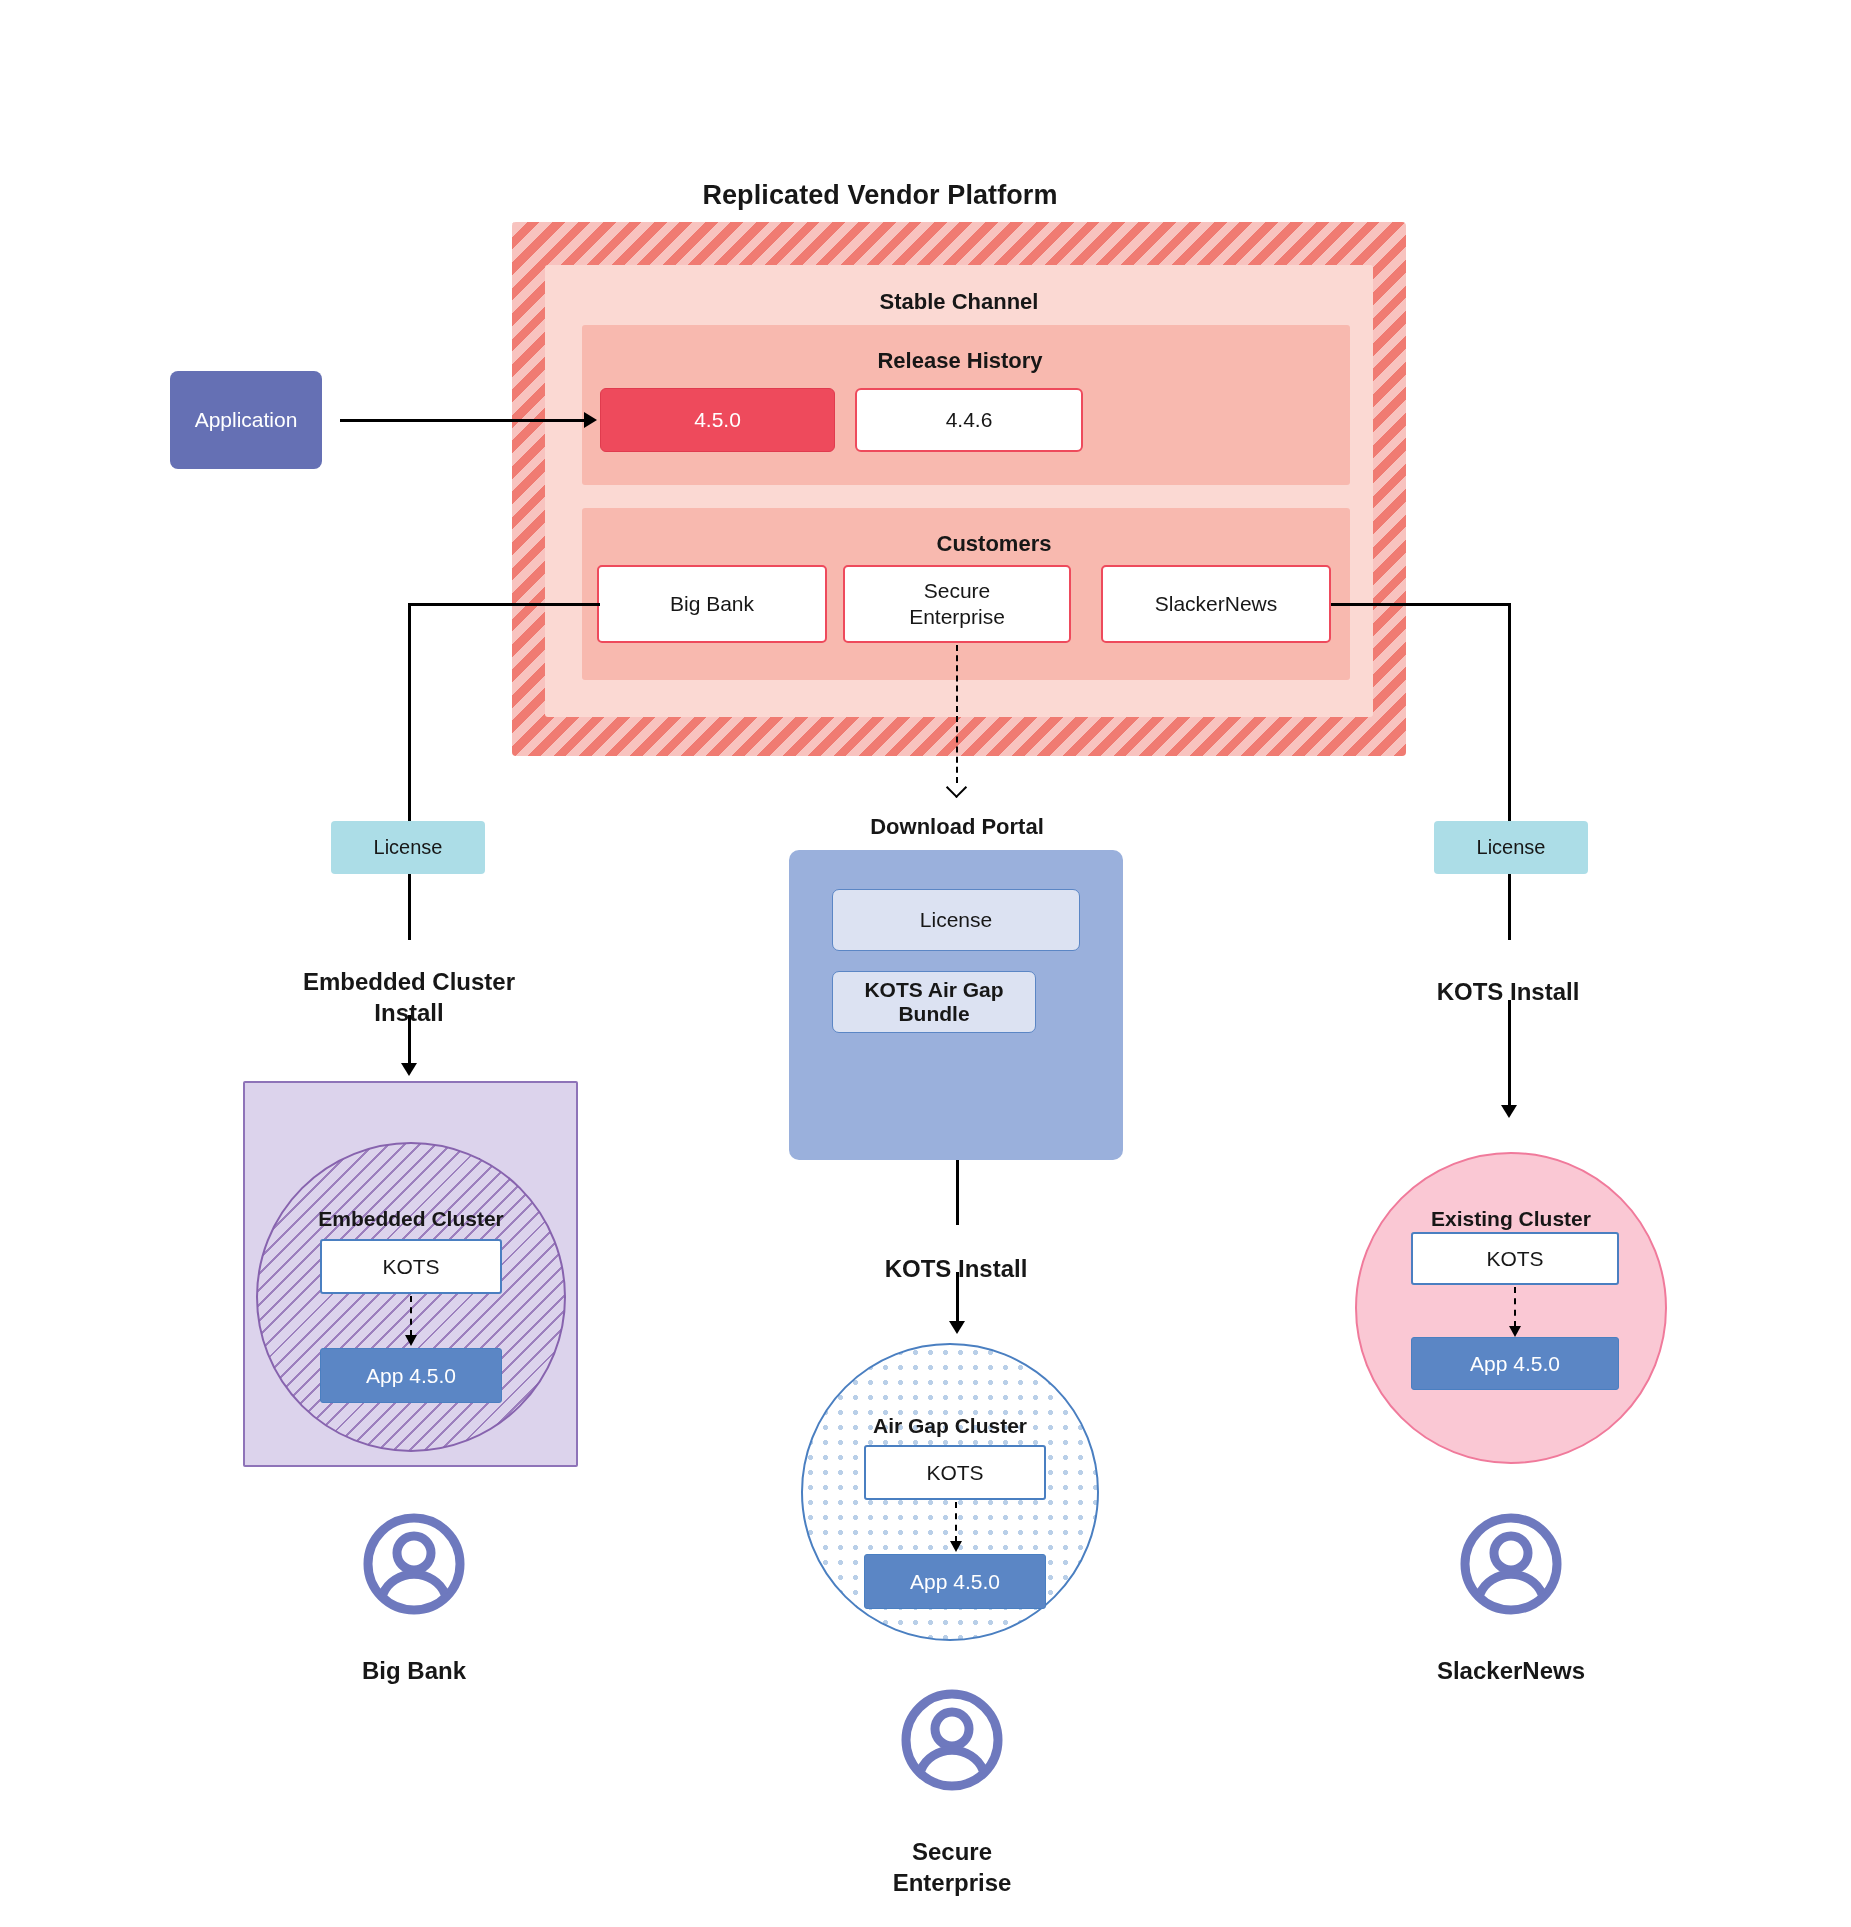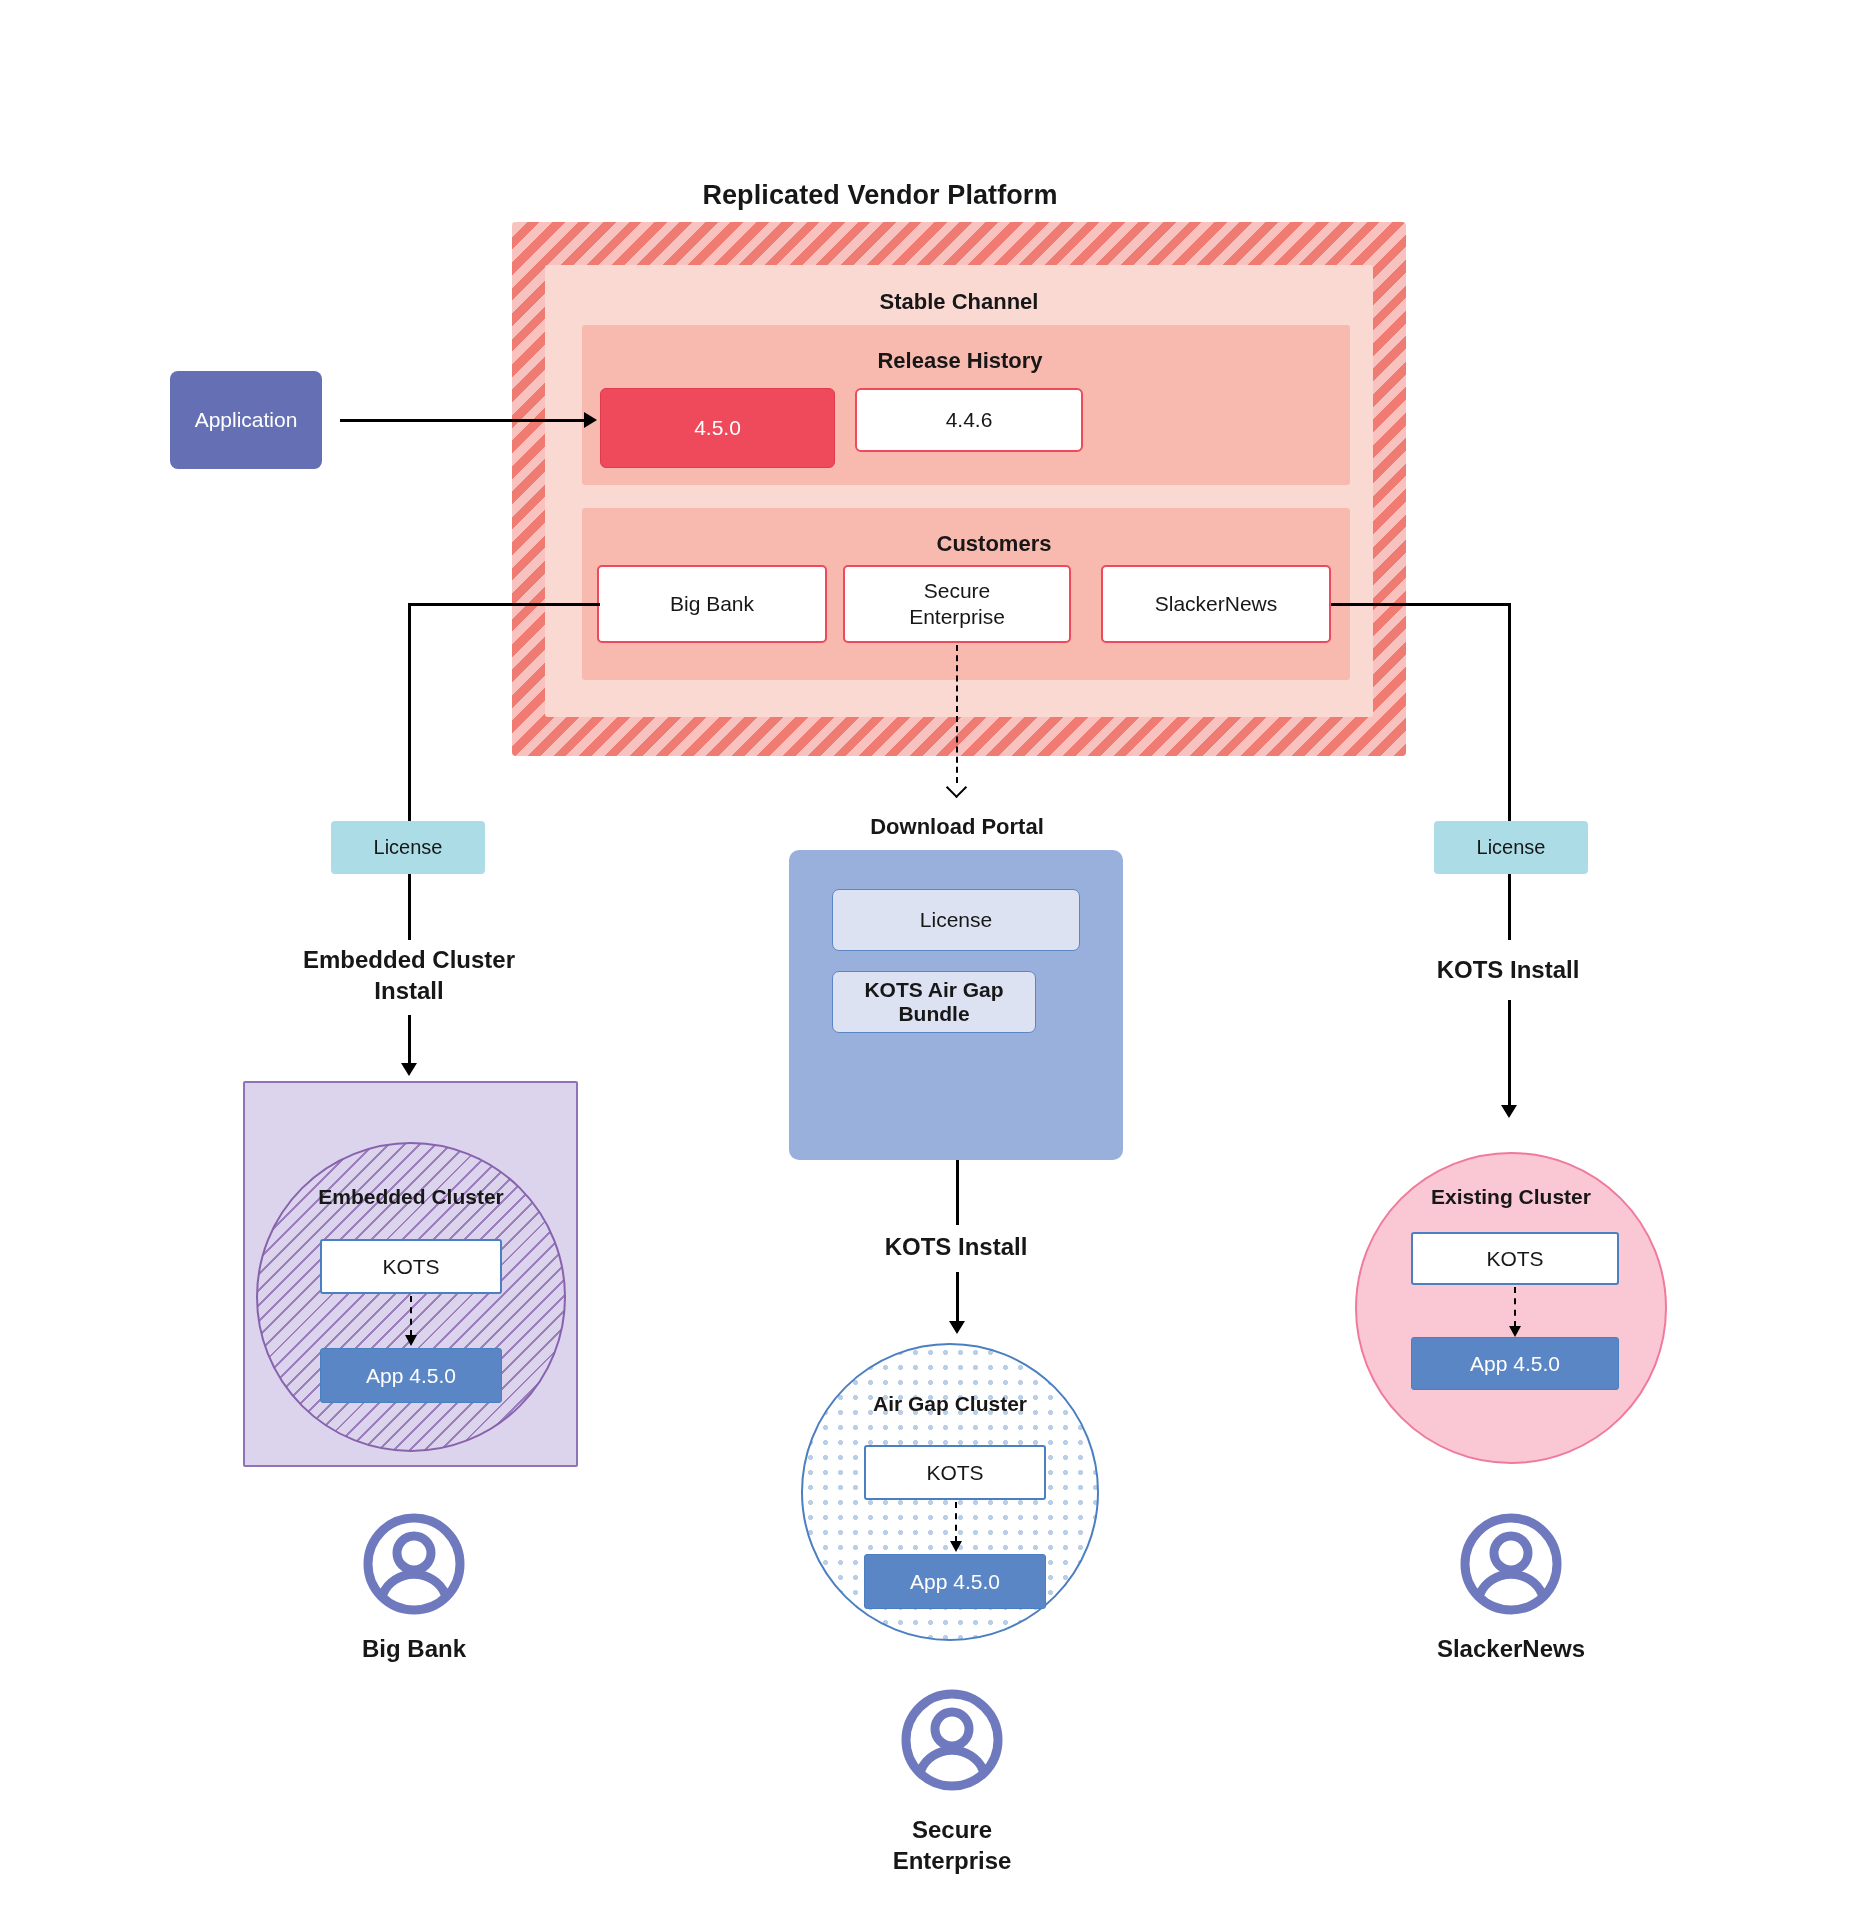--- a/index.html
+++ b/index.html
@@ -15,21 +15,21 @@
     overflow:hidden;
     background:#ffffff;
   }
   .abs{position:absolute;box-sizing:border-box;}
   .ctr{display:flex;align-items:center;justify-content:center;text-align:center;}
 
   
   .title-lg{font-size:27px;font-weight:700;color:#171717;letter-spacing:.1px;}
   .title-md{font-size:22px;font-weight:700;color:#171717;}
   .label-reg{font-size:21px;font-weight:400;color:#171717;}
-  .label-bold{font-size:24px;font-weight:700;color:#171717;}
+  .label-bold{font-size:24px;font-weight:700;color:#171717;margin-top:22px;}
 
   
   .hatch-red{
     background-color:#F07B72;
     background-image:repeating-linear-gradient(
       -45deg,
       rgba(255,255,255,0) 0px,
       rgba(255,255,255,0) 9px,
       rgba(255,255,255,.55) 9px,
       rgba(255,255,255,.55) 18px);
@@ -145,21 +145,21 @@
   <div class="abs ctr title-lg" style="left:680px;top:178px;width:400px;height:34px;">Replicated Vendor Platform</div>
 
   <div class="abs hatch-red" style="left:512px;top:222px;width:894px;height:534px;"></div>
 
   <div class="abs panel-stable" style="left:545px;top:265px;width:828px;height:452px;"></div>
   <div class="abs ctr title-md" style="left:745px;top:288px;width:428px;height:28px;">Stable Channel</div>
 
   <div class="abs panel-inner" style="left:582px;top:325px;width:768px;height:160px;"></div>
   <div class="abs ctr title-md" style="left:746px;top:347px;width:428px;height:28px;">Release History</div>
 
-  <div class="abs ctr rel-active" style="left:600px;top:388px;width:235px;height:80px;">4.5.0</div>
+  <div class="abs ctr rel-active" style="left:600px;top:388px;width:235px;height:64px;">4.5.0</div>
   <div class="abs ctr rel-idle" style="left:855px;top:388px;width:228px;height:64px;">4.4.6</div>
 
   <div class="abs panel-inner" style="left:582px;top:508px;width:768px;height:172px;"></div>
   <div class="abs ctr title-md" style="left:780px;top:530px;width:428px;height:28px;">Customers</div>
 
   <div class="abs ctr cust-box" style="left:597px;top:565px;width:230px;height:78px;">Big Bank</div>
 
   <div class="abs ctr cust-box" style="left:843px;top:565px;width:228px;height:78px;flex-direction:column;">
     <span>Secure</span>
     <span>Enterprise</span>

